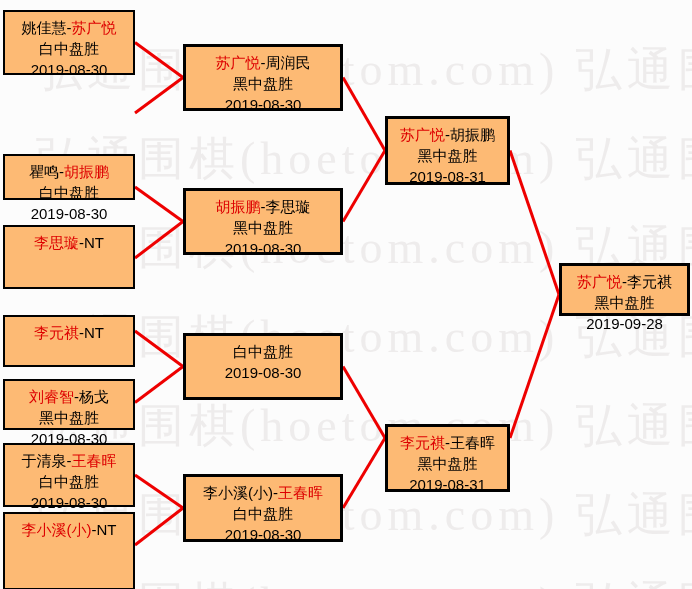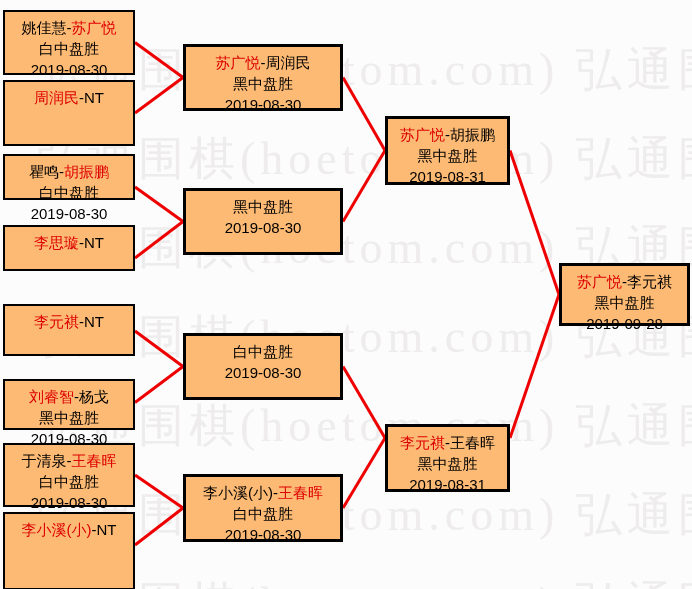--- a/index.html
+++ b/index.html
@@ -87,36 +87,31 @@
       <line x1="510" y1="150.5" x2="559" y2="294.5"></line>
       <line x1="510" y1="438" x2="559" y2="294.5"></line>
     </g>
   </svg>
 
   <div class="box r1" style="top:10px;height:65px">
     <div><span>姚佳慧</span><span>-</span><span class="winner">苏广悦</span></div>
     <div>白中盘胜</div>
     <div>2019-08-30</div>
   </div>
-  <div class="box r1" style="top:80px;height:66px">
-    <div><span class="winner">周润民</span><span>-</span><span>NT</span></div>
-    <div></div>
-    <div></div>
-  </div>
   <div class="box r1" style="top:154px;height:46px">
     <div><span>瞿鸣</span><span>-</span><span class="winner">胡振鹏</span></div>
     <div>白中盘胜</div>
     <div>2019-08-30</div>
   </div>
-  <div class="box r1" style="top:225px;height:46px">
+  <div class="box r1" style="top:225px;height:64px">
     <div><span class="winner">李思璇</span><span>-</span><span>NT</span></div>
     <div></div>
     <div></div>
   </div>
-  <div class="box r1" style="top:304px;height:52px">
+  <div class="box r1" style="top:315px;height:52px">
     <div><span class="winner">李元祺</span><span>-</span><span>NT</span></div>
     <div></div>
     <div></div>
   </div>
   <div class="box r1" style="top:379px;height:51px">
     <div><span class="winner">刘睿智</span><span>-</span><span>杨戈</span></div>
     <div>黑中盘胜</div>
     <div>2019-08-30</div>
   </div>
   <div class="box r1" style="top:443px;height:64px">
@@ -129,20 +124,21 @@
     <div></div>
     <div></div>
   </div>
 
   <div class="box r2 bold" style="top:44px;height:67px">
     <div><span class="winner">苏广悦</span><span>-</span><span>周润民</span></div>
     <div>黑中盘胜</div>
     <div>2019-08-30</div>
   </div>
   <div class="box r2 bold" style="top:188px;height:67px">
+    <div><span class="winner">胡振鹏</span><span>-</span><span>李思璇</span></div>
     <div>黑中盘胜</div>
     <div>2019-08-30</div>
   </div>
   <div class="box r2 bold" style="top:333px;height:67px">
     <div>白中盘胜</div>
     <div>2019-08-30</div>
   </div>
   <div class="box r2 bold" style="top:474px;height:68px">
     <div><span>李小溪(小)</span><span>-</span><span class="winner">王春晖</span></div>
     <div>白中盘胜</div>
@@ -153,19 +149,19 @@
     <div><span class="winner">苏广悦</span><span>-</span><span>胡振鹏</span></div>
     <div>黑中盘胜</div>
     <div>2019-08-31</div>
   </div>
   <div class="box sf bold" style="top:424px;height:68px">
     <div><span class="winner">李元祺</span><span>-</span><span>王春晖</span></div>
     <div>黑中盘胜</div>
     <div>2019-08-31</div>
   </div>
 
-  <div class="box fin bold" style="top:263px;height:63px">
+  <div class="box fin bold" style="top:263px;height:53px">
     <div><span class="winner">苏广悦</span><span>-</span><span>李元祺</span></div>
     <div>黑中盘胜</div>
     <div>2019-09-28</div>
   </div>
 
 </div>
 
 </body></html>

